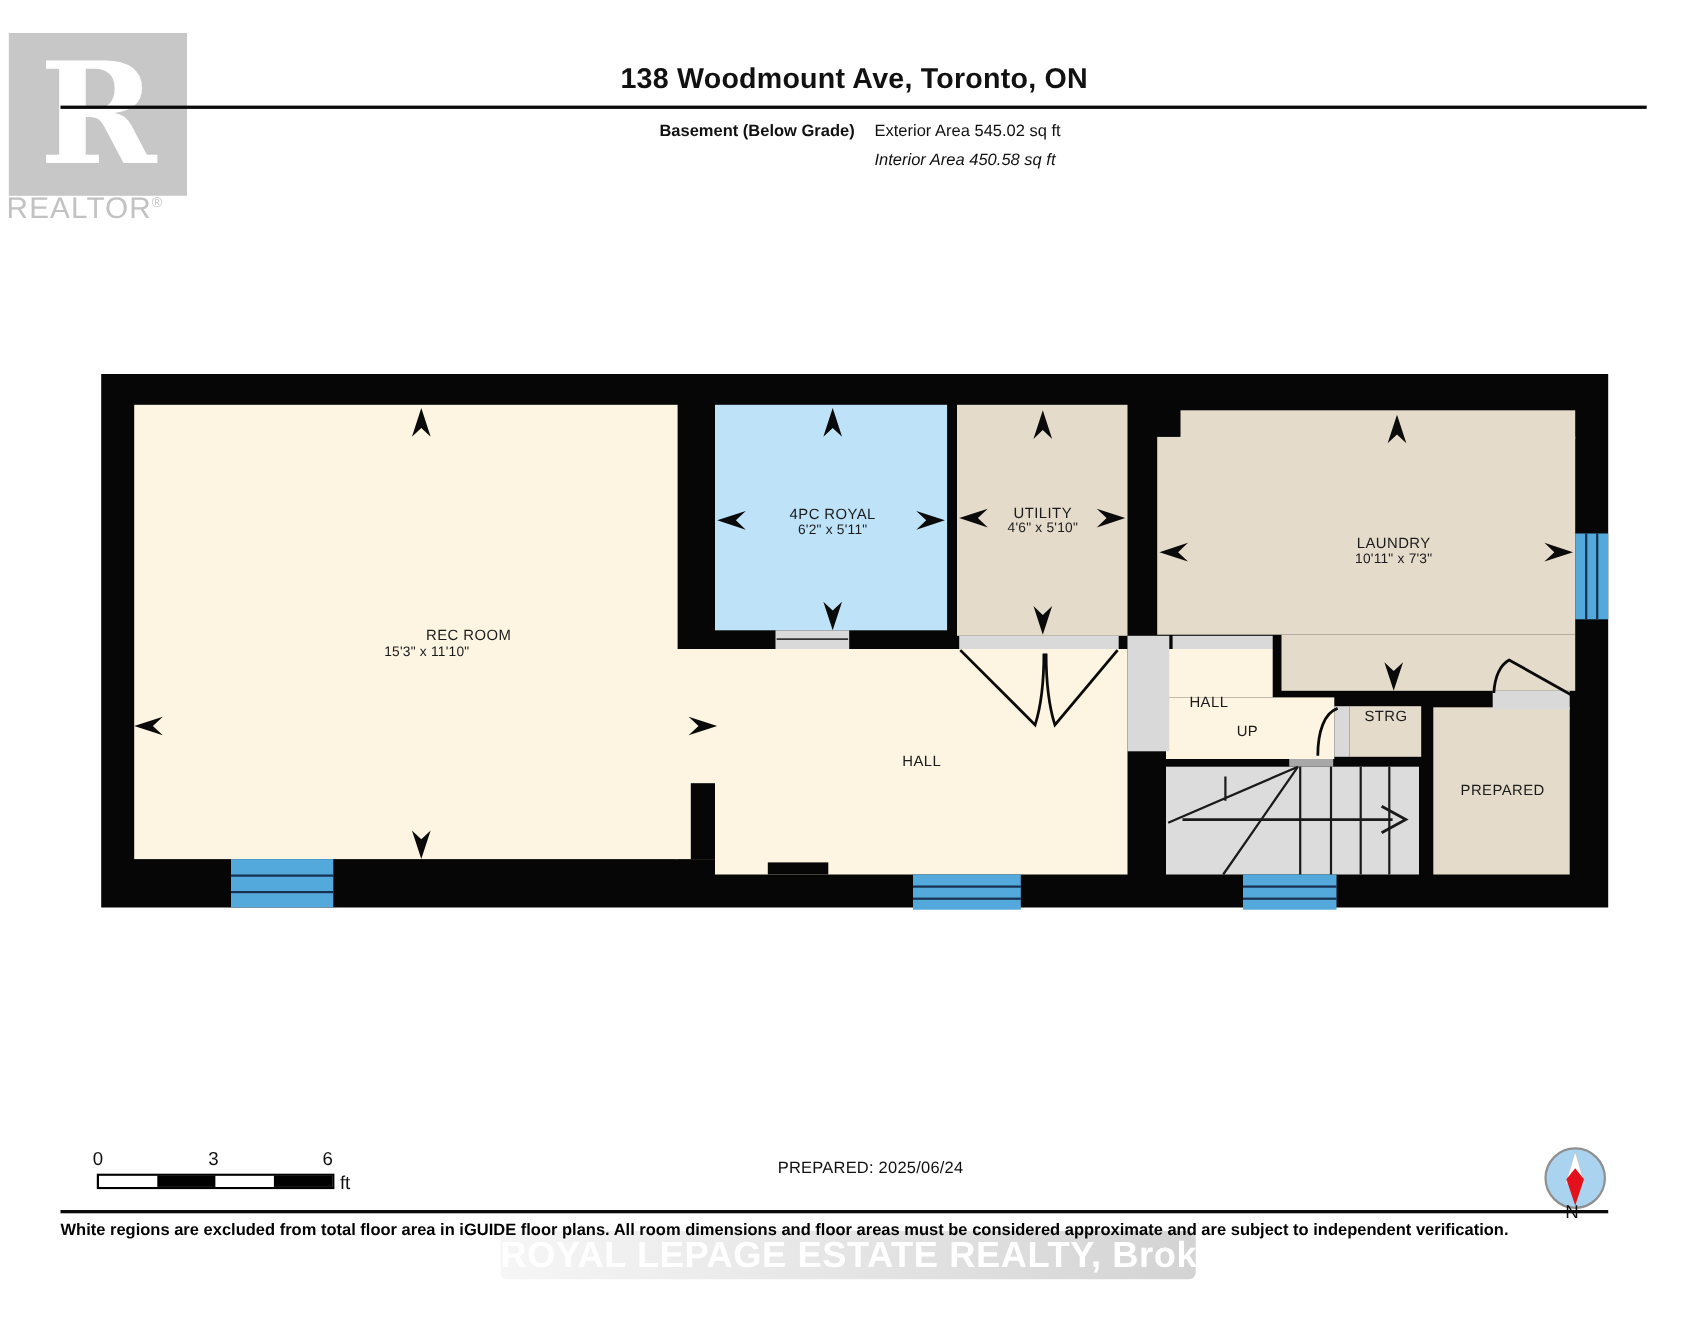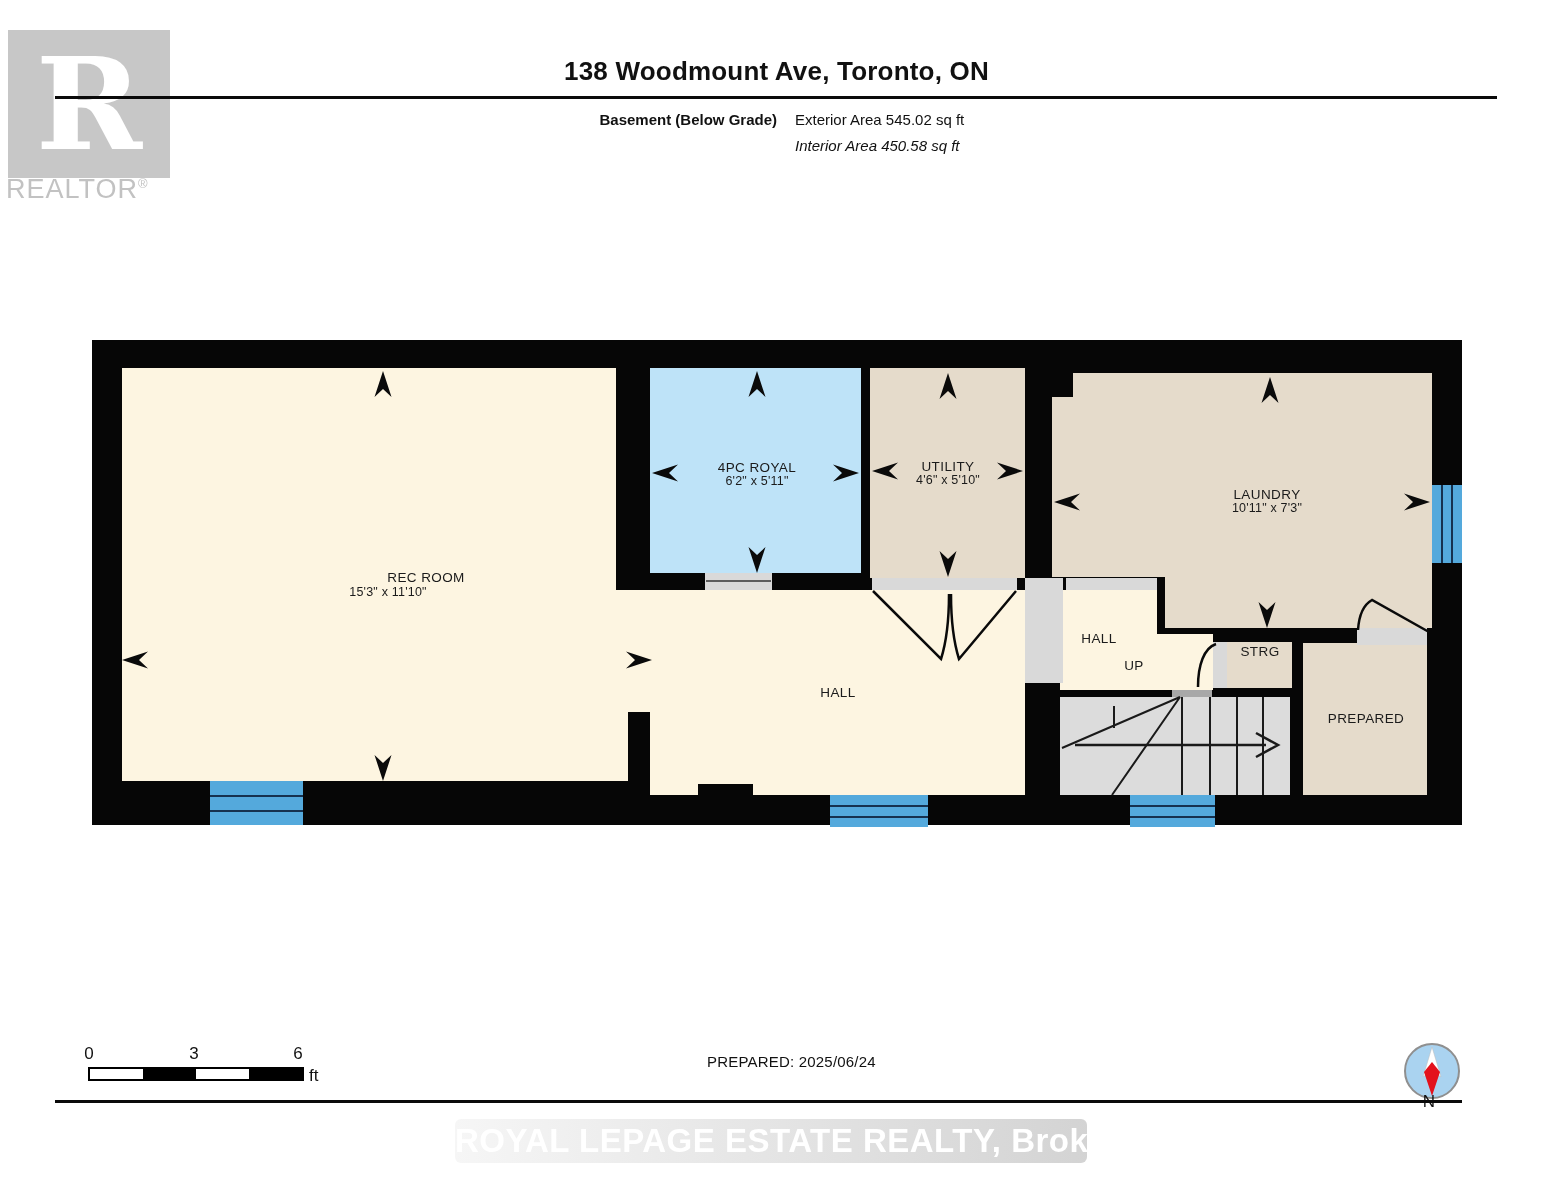--- a/index.html
+++ b/index.html
@@ -187,14 +187,15 @@
       <span class="sb"></span>
       <span class="sw"></span>
       <span class="sb"></span>
   </div>
   <div class="scale-unit">ft</div>
   <div class="prepared">PREPARED: 2025/06/24</div>
   <div class="compass"></div>
   <div class="north">N</div>
   <div class="bottom-line"></div>
   <div class="watermark">ROYAL LEPAGE ESTATE REALTY, Brokerage</div>
+  <div class="disclaimer">White regions are excluded from total floor area in iGUIDE floor plans. All room dimensions and floor areas must be considered approximate and are subject to independent verification.</div>
 
 </div>
 
 </body></html>

